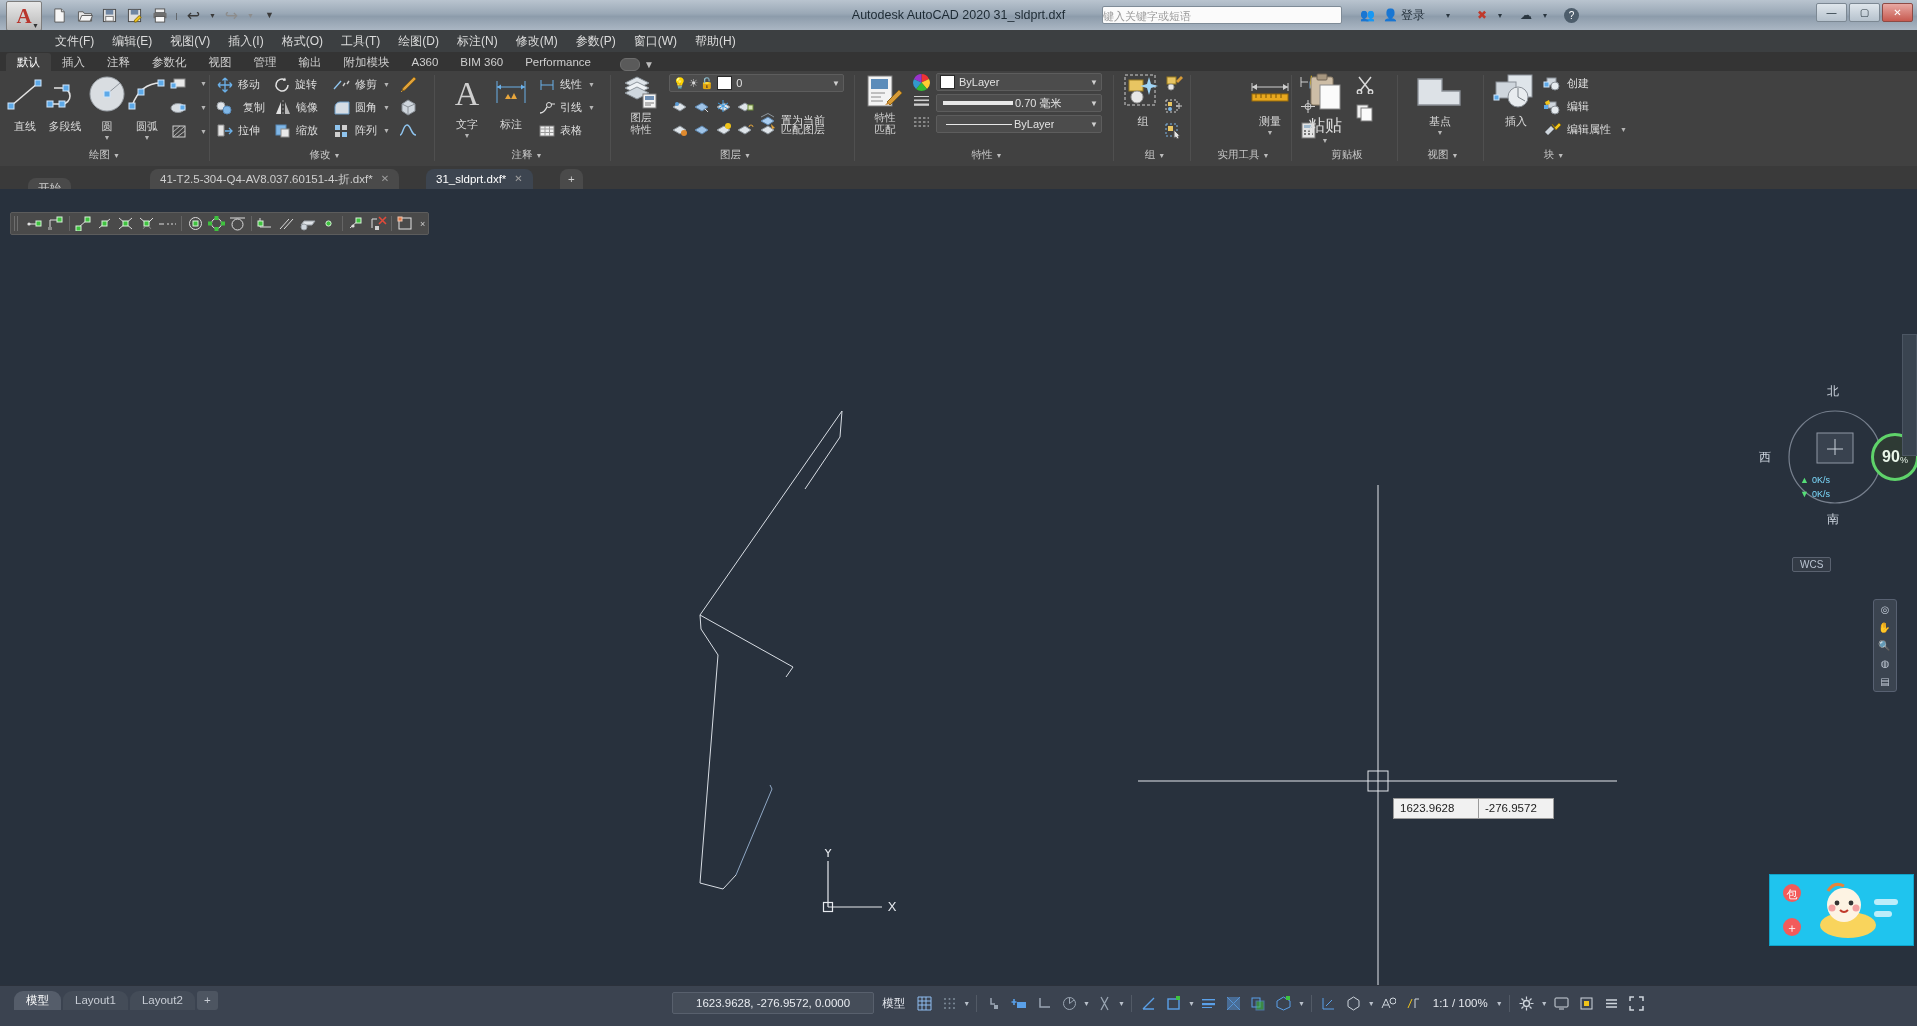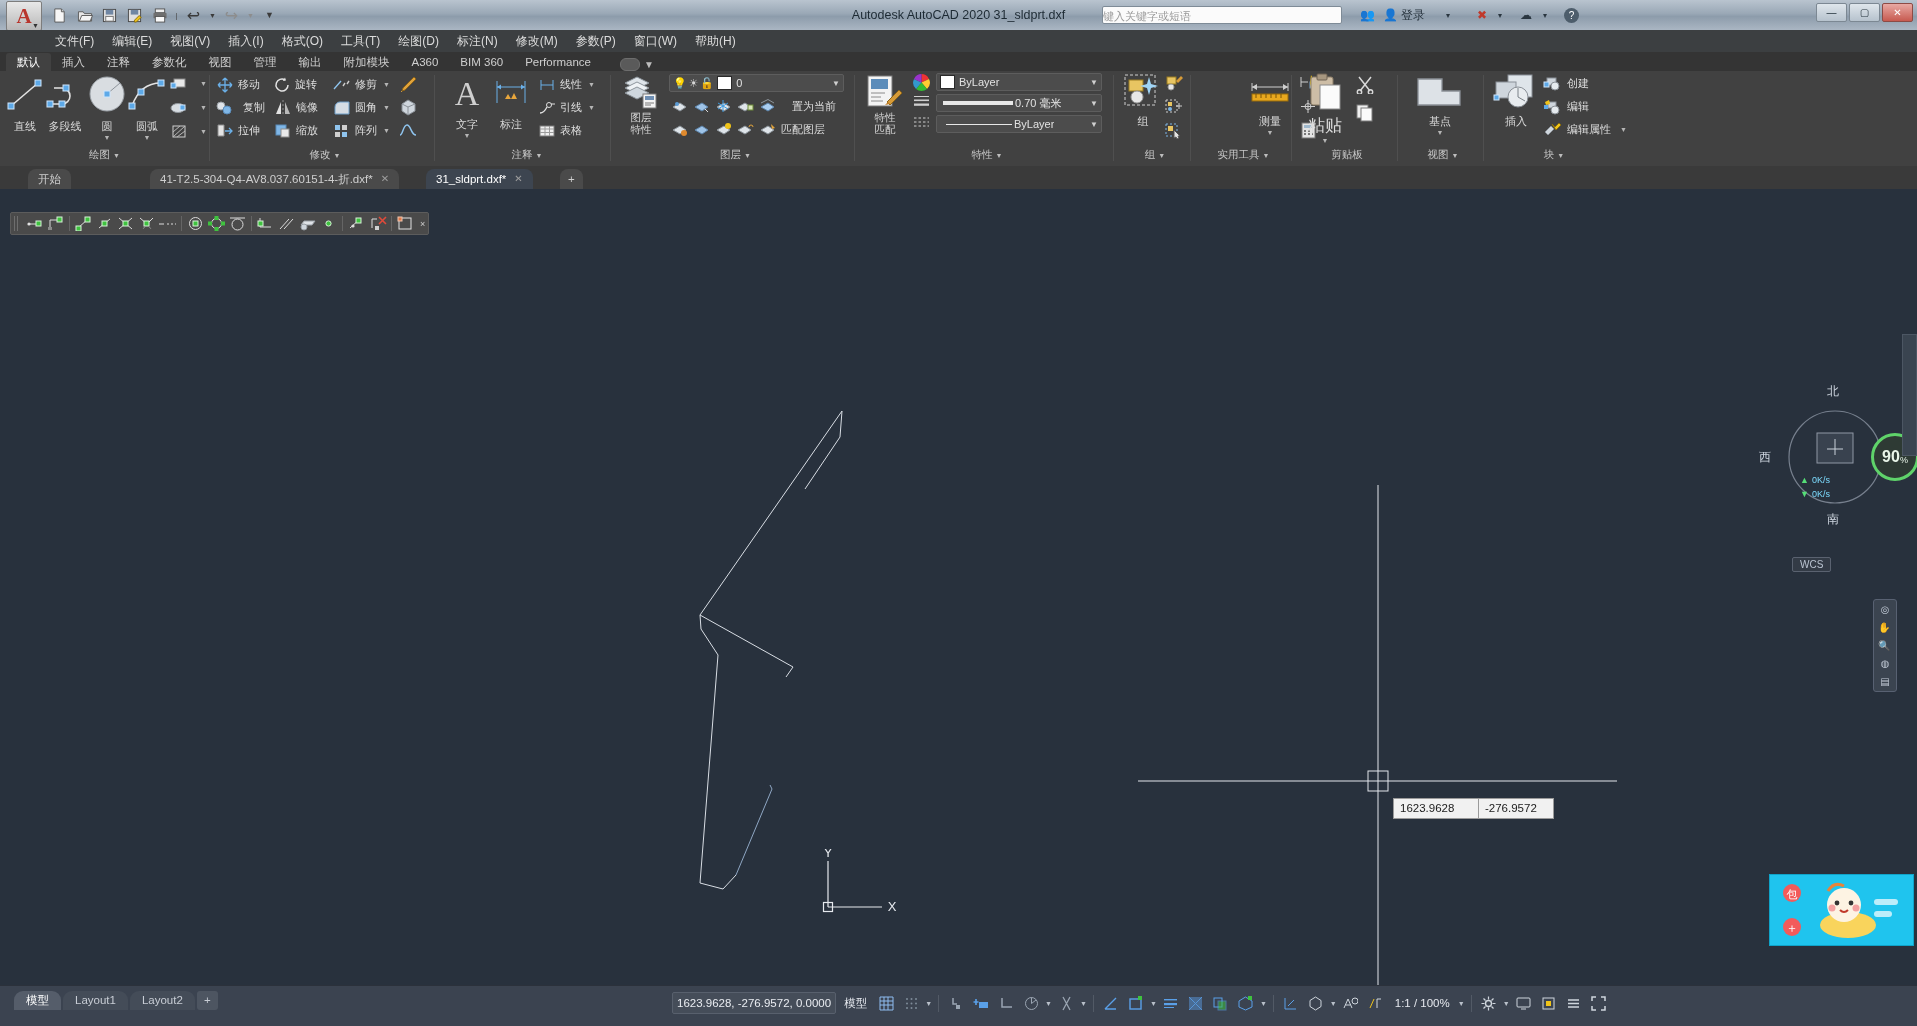--- a/index.html
+++ b/index.html
@@ -116,21 +116,21 @@
 
   
   #statusbar{position:absolute;left:0;top:985px;width:1917px;height:41px;
     background:#3b4350;border-top:1px solid #2b313b;}
   #layouttabs{position:absolute;left:14px;top:5px;display:flex;align-items:flex-end;gap:2px;}
   .ltab{height:19px;line-height:19px;padding:0 12px;font-size:11.5px;color:#c8cdd5;
     background:#444c58;border-top-left-radius:9px;border-top-right-radius:9px;}
   .ltab.active{background:#555d6a;color:#ffffff;}
   .ltab.plus{padding:0 7px;border-radius:3px;background:#4d5561;}
   #sbright{position:absolute;left:672px;top:5px;height:24px;display:flex;align-items:center;gap:3px;}
-  .coordread{height:20px;line-height:20px;padding:0 4px;font-size:11.5px;color:#e9ecf1;
+  .coordread{height:20px;line-height:20px;padding:0 23px;font-size:11.5px;color:#e9ecf1;
     background:#454d59;border:1px solid #58606d;border-radius:2px;}
   .sb-i{width:22px;height:22px;display:flex;align-items:center;justify-content:center;
         font-size:12px;color:#7fb4ea;}
   .sb-t{font-size:11.5px;color:#e5e8ee;padding:0 5px;}
   .sbsep{width:1px;height:17px;background:#525a66;margin:0 3px;}
   .sb-dn{font-size:7px;color:#b9c0ca;}
   #popup{position:absolute;left:1769px;top:685px;width:143px;height:70px;
     background:#18c3ef;border:1px solid #0fa3c9;overflow:hidden;}
   #netspeed{position:absolute;left:1800px;top:286px;width:62px;height:36px;}
   #netspeed .row{display:flex;align-items:center;gap:3px;font-size:9px;color:#7ddcff;}
@@ -521,21 +521,21 @@
           <path d="M2 8 L9 4 L15 8 L9 12z" fill="#dfe5ea" stroke="#8d959c"></path>
           <path d="M8 1 v12 M3 4 l10 6 M13 4 L3 10" stroke="#3c9ae0"></path>
         </svg>
       </div>
     <div class="sbtn" style="left:120px;top:26px;">
       <svg width="17" height="15" viewBox="0 0 17 15">
           <path d="M1 8 L8 4 L14 8 L8 12z" fill="#dfe5ea" stroke="#8d959c"></path>
           <rect x="11" y="6" width="5" height="5" fill="#d9e6b8" stroke="#6d8a3a"></rect>
         </svg>
       </div>
-    <div class="sbtn" style="left:142px;top:26px;gap:16px;">
+    <div class="sbtn" style="left:142px;top:40px;gap:5px;">
       <svg width="17" height="15" viewBox="0 0 17 15">
           <path d="M2 8 L9 4 L15 8 L9 12z" fill="#a9cdf0" stroke="#5e86ad"></path>
           <path d="M2 4 L9 0.5 L15 4" fill="none" stroke="#8d959c"></path>
         </svg>
       <span class="lbl">置为当前</span>
     </div>
 
     <div class="sbtn" style="left:54px;top:49px;">
       <svg width="17" height="15" viewBox="0 0 17 15">
           <path d="M2 8 L9 4 L15 8 L9 12z" fill="#dfe5ea" stroke="#8d959c"></path>
@@ -786,21 +786,21 @@
       <span class="lbl">编辑属性</span>
       <span class="dn" style="margin-left:5px;">▼</span>
     </div>
   </div>
   <div class="plabel" style="left:1489px;width:130px;">
     <span>块</span><span class="ar">▼</span>
   </div>
 </div>
 
 <div id="filetabs">
-  <div class="ftab" style="left:28px;">
+  <div class="ftab" style="left:28px;margin-top:9px;">
     <span>开始</span>
   </div>
   <div class="ftab" style="left:150px;">
     <span>41-T2.5-304-Q4-AV8.037.60151-4-折.dxf*</span>
     <span class="x">✕</span>
   </div>
   <div class="ftab active" style="left:426px;">
     <span>31_sldprt.dxf*</span>
     <span class="x">✕</span>
   </div>

